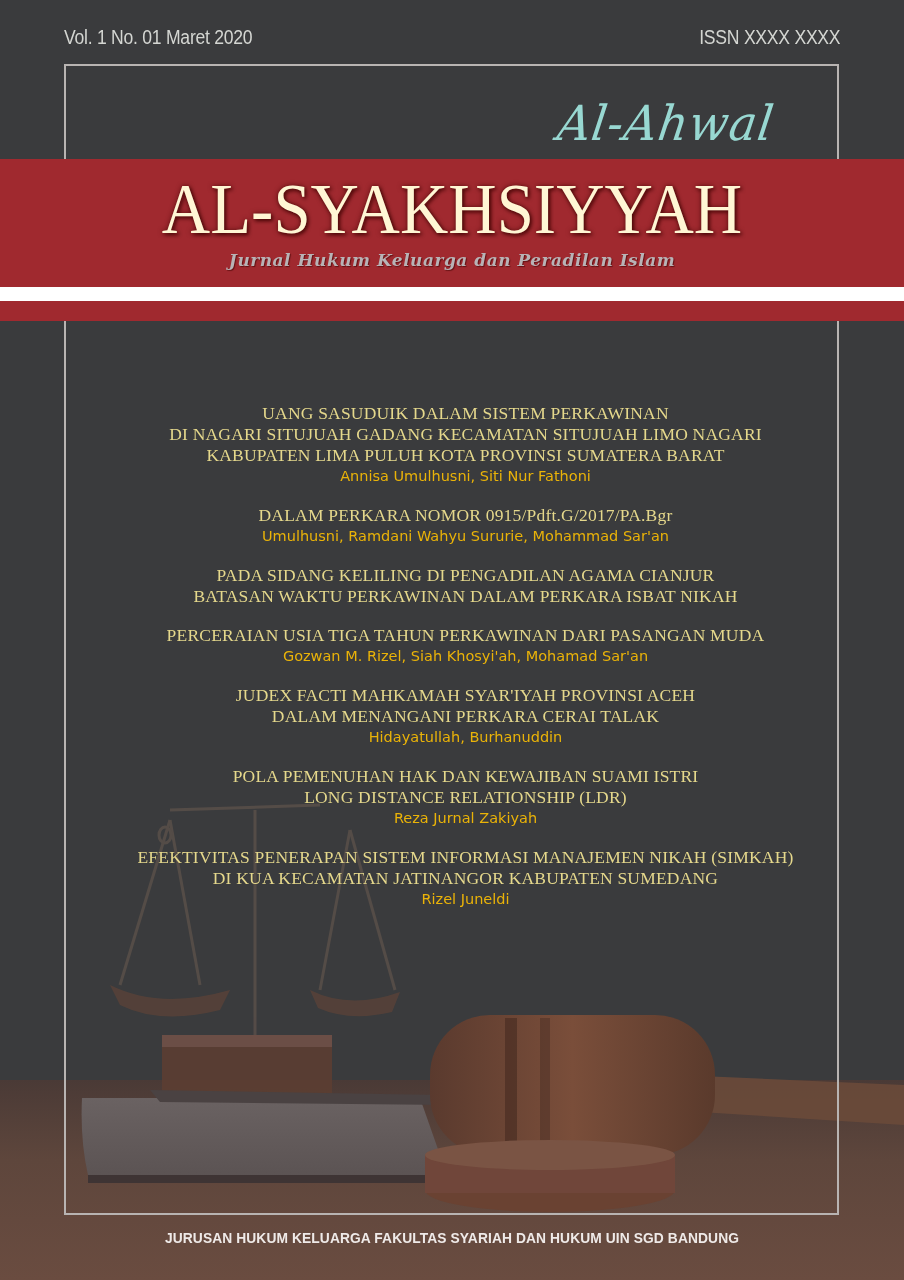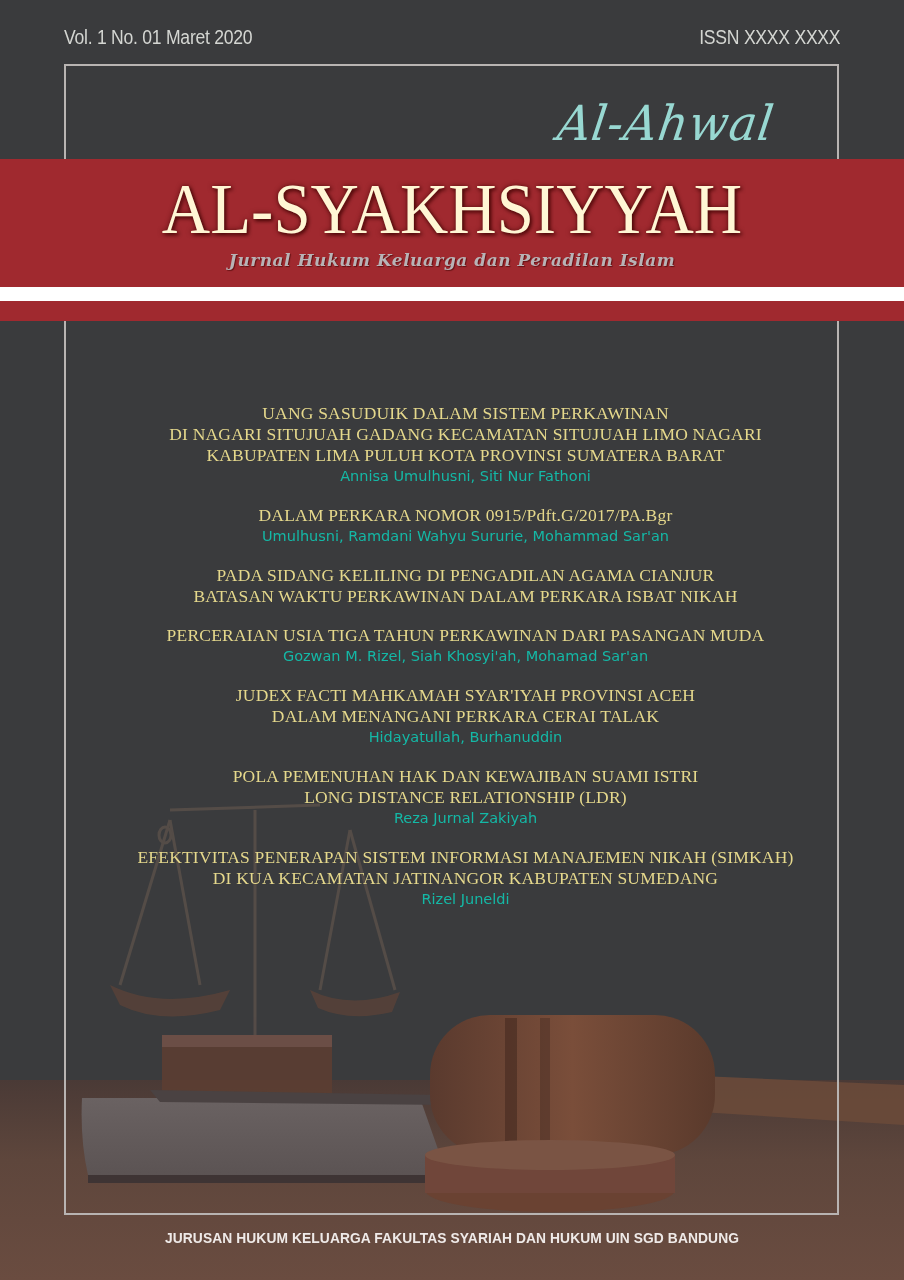--- a/index.html
+++ b/index.html
@@ -54,21 +54,21 @@
       text-align: center;
       margin-left: 14px;
     }
     .article { margin-bottom: 18px; }
     .article-title-line {
       font-family: "Liberation Serif", serif; font-size: 17.5px;
       color: #e5d88c; line-height: 21px; letter-spacing: 0.2px;
     }
     .article-authors {
       font-family: "DejaVu Sans", sans-serif; font-size: 14.5px;
-      color: #14b8a6; line-height: 21px;
+      color: #eab308; line-height: 21px;
     }
     .footer {
       position: absolute; left: 0; width: 904px; top: 1229px; z-index: 5;
       text-align: center; font-family: "Liberation Sans", sans-serif;
       font-weight: bold; font-size: 15px; color: #efeae8; letter-spacing: 0.1px;
       transform: scaleX(0.92);
     }
   </style>
 </head>
 <body>

